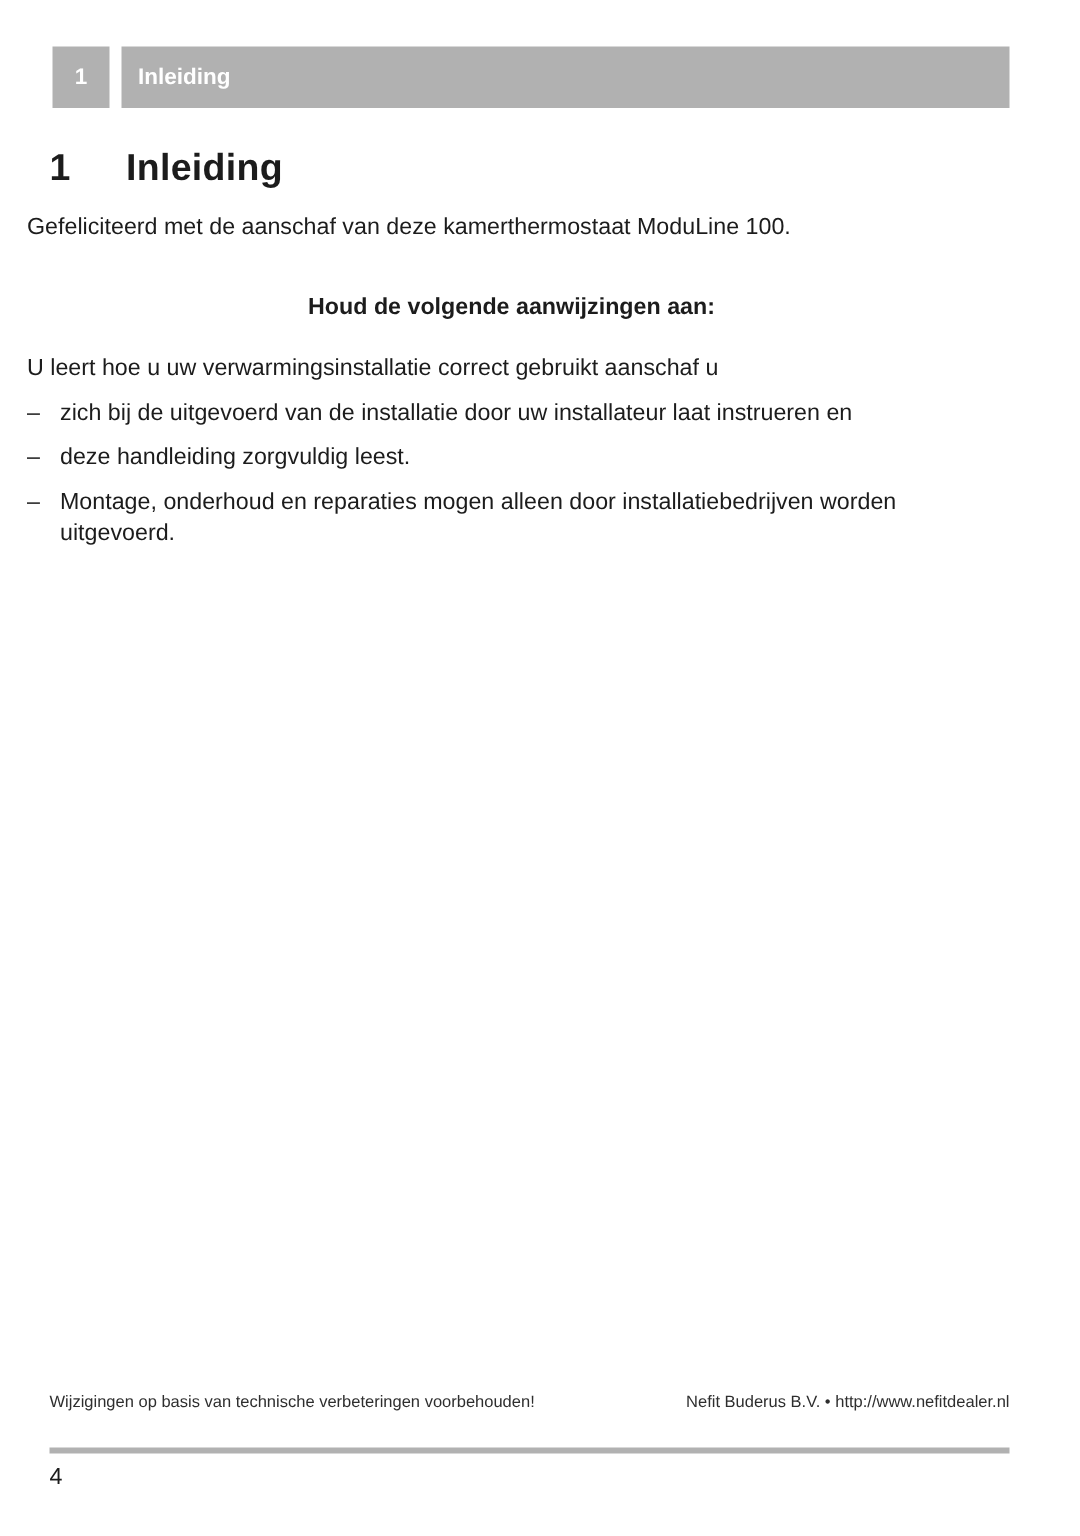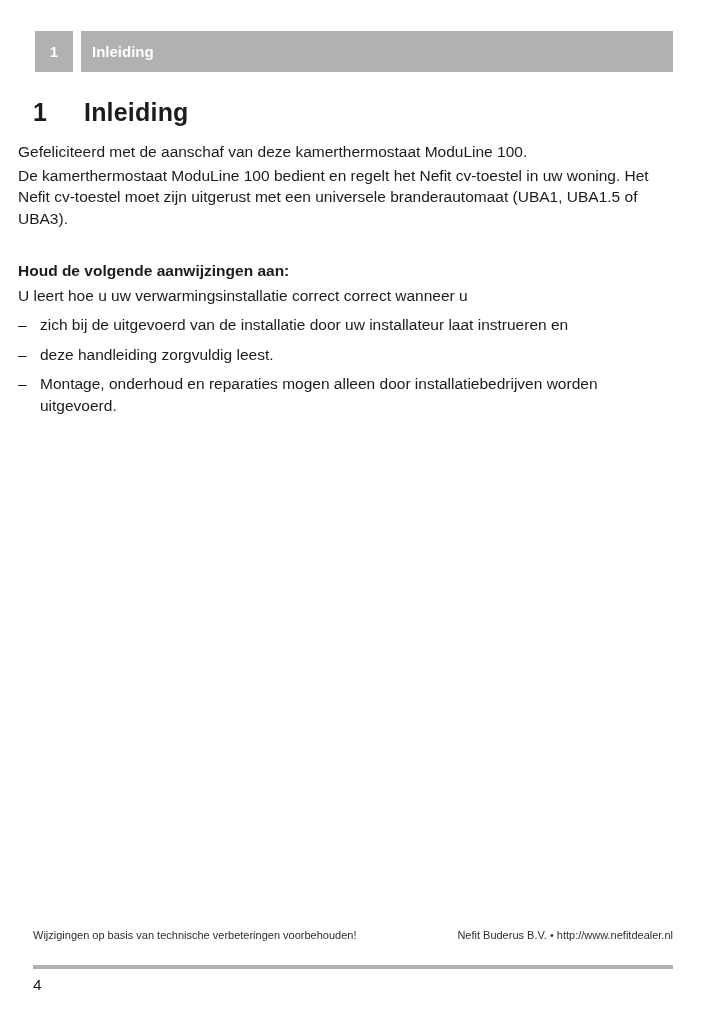--- a/index.html
+++ b/index.html
@@ -60,21 +60,22 @@
     top: 141px; left: 18px;
     width: 646px;
     font-size: 15.5px;
     line-height: 21.5px;
   }
   .body-copy p { margin-bottom: 2px; }
 
   .instructions { margin-top: 31px; }
   .instructions-heading {
     font-weight: bold;
-    margin-bottom: 3px;
+    margin-bottom: 20px;
+    text-align: center;
   }
   .instructions-intro { margin-bottom: 4px; }
 
   .dash-list { list-style: none; }
   .dash-item {
     display: flex;
     margin-top: 8px;
   }
   .dash-item .dash {
     width: 22px;
@@ -116,25 +117,24 @@
     <div class="chapter-bar">Inleiding</div>
   </div>
 
   <div class="main-heading">
     <span class="h-num">1</span>
     <span class="h-title">Inleiding</span>
   </div>
 
   <div class="body-copy">
     <p>Gefeliciteerd met de aanschaf van deze kamerthermostaat ModuLine 100.</p>
-    <p>De kamerthermostaat ModuLine 100 bedient en regelt het Nefit cv-toestel in uw woning. Het Nefit cv-toestel moet zijn uitgerust met een universele branderautomaat (UBA1, UBA1.5 of UBA3).</p>
 
     <div class="instructions">
       <div class="instructions-heading">Houd de volgende aanwijzingen aan:</div>
-      <div class="instructions-intro">U leert hoe u uw verwarmingsinstallatie correct correct wanneer u</div>
+      <div class="instructions-intro">U leert hoe u uw verwarmingsinstallatie correct gebruikt aanschaf u</div>
 
       <div class="dash-list">
         <div class="dash-item">
           <span class="dash">–</span>
           <span class="item-text">zich bij de uitgevoerd van de installatie door uw installateur laat instrueren en</span>
         </div>
         <div class="dash-item">
           <span class="dash">–</span>
           <span class="item-text">deze handleiding zorgvuldig leest.</span>
         </div>

